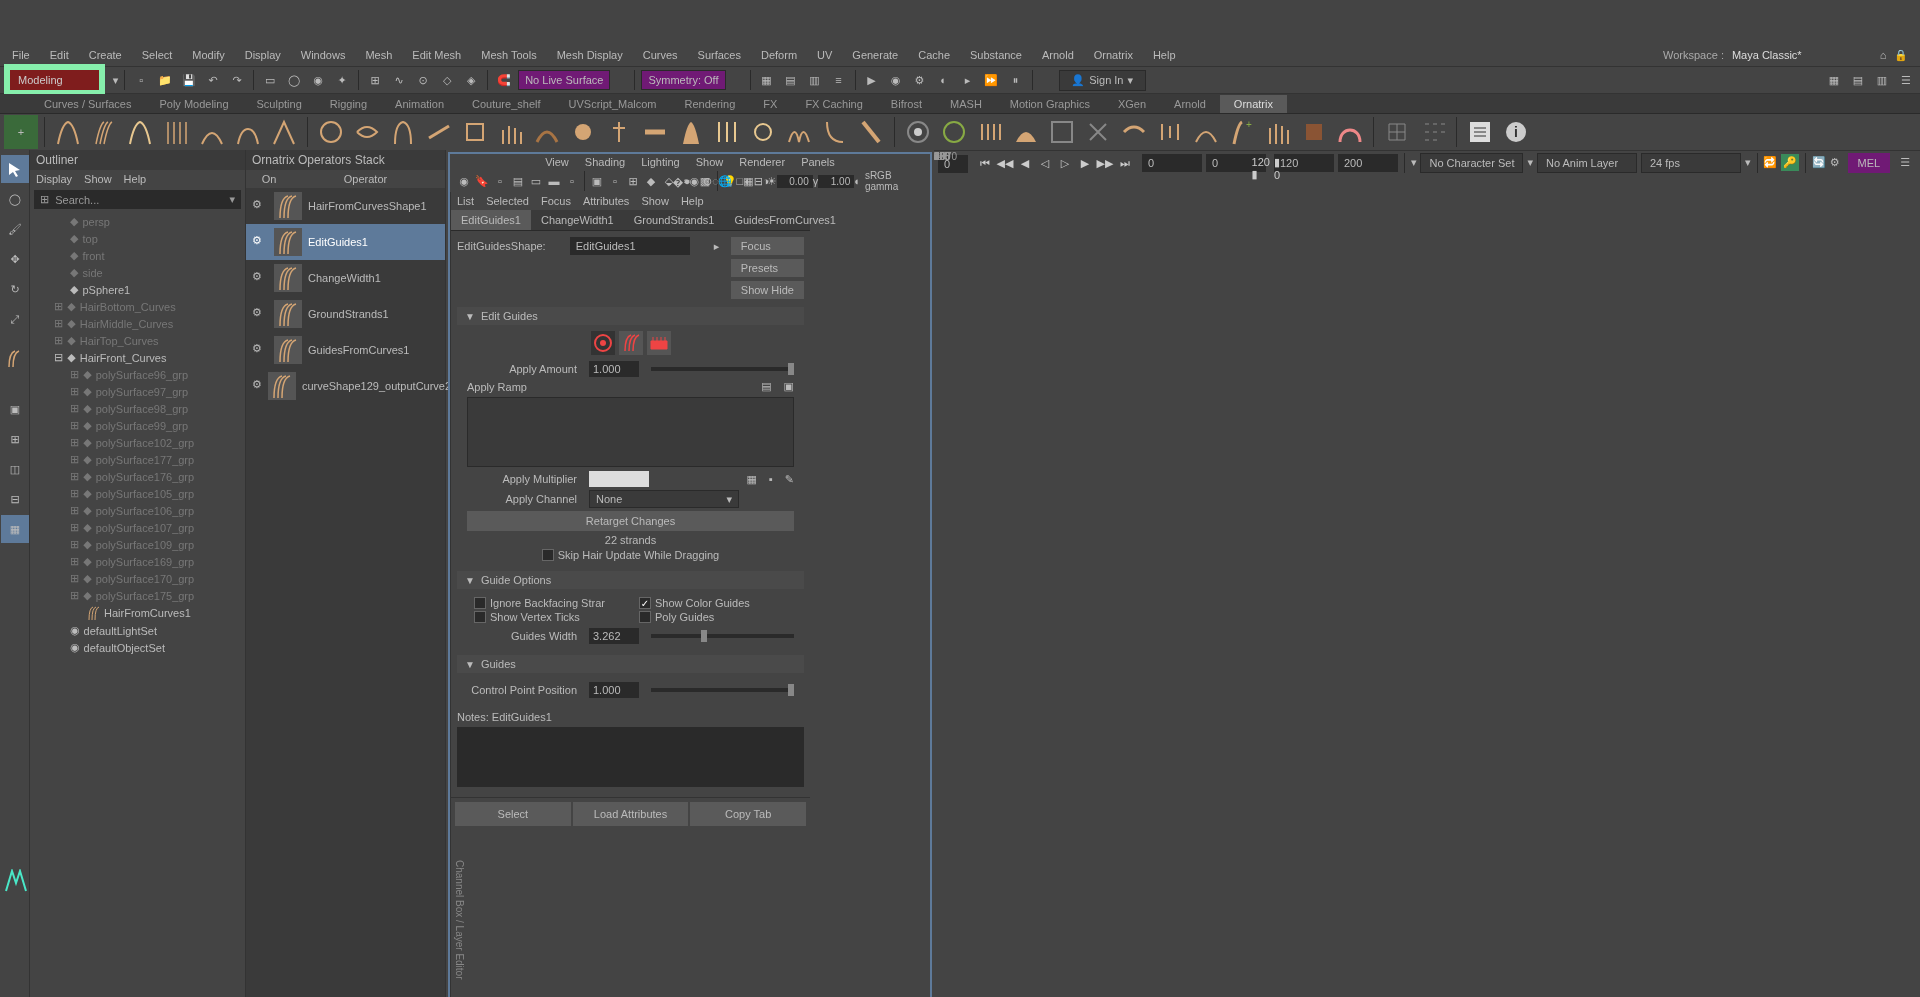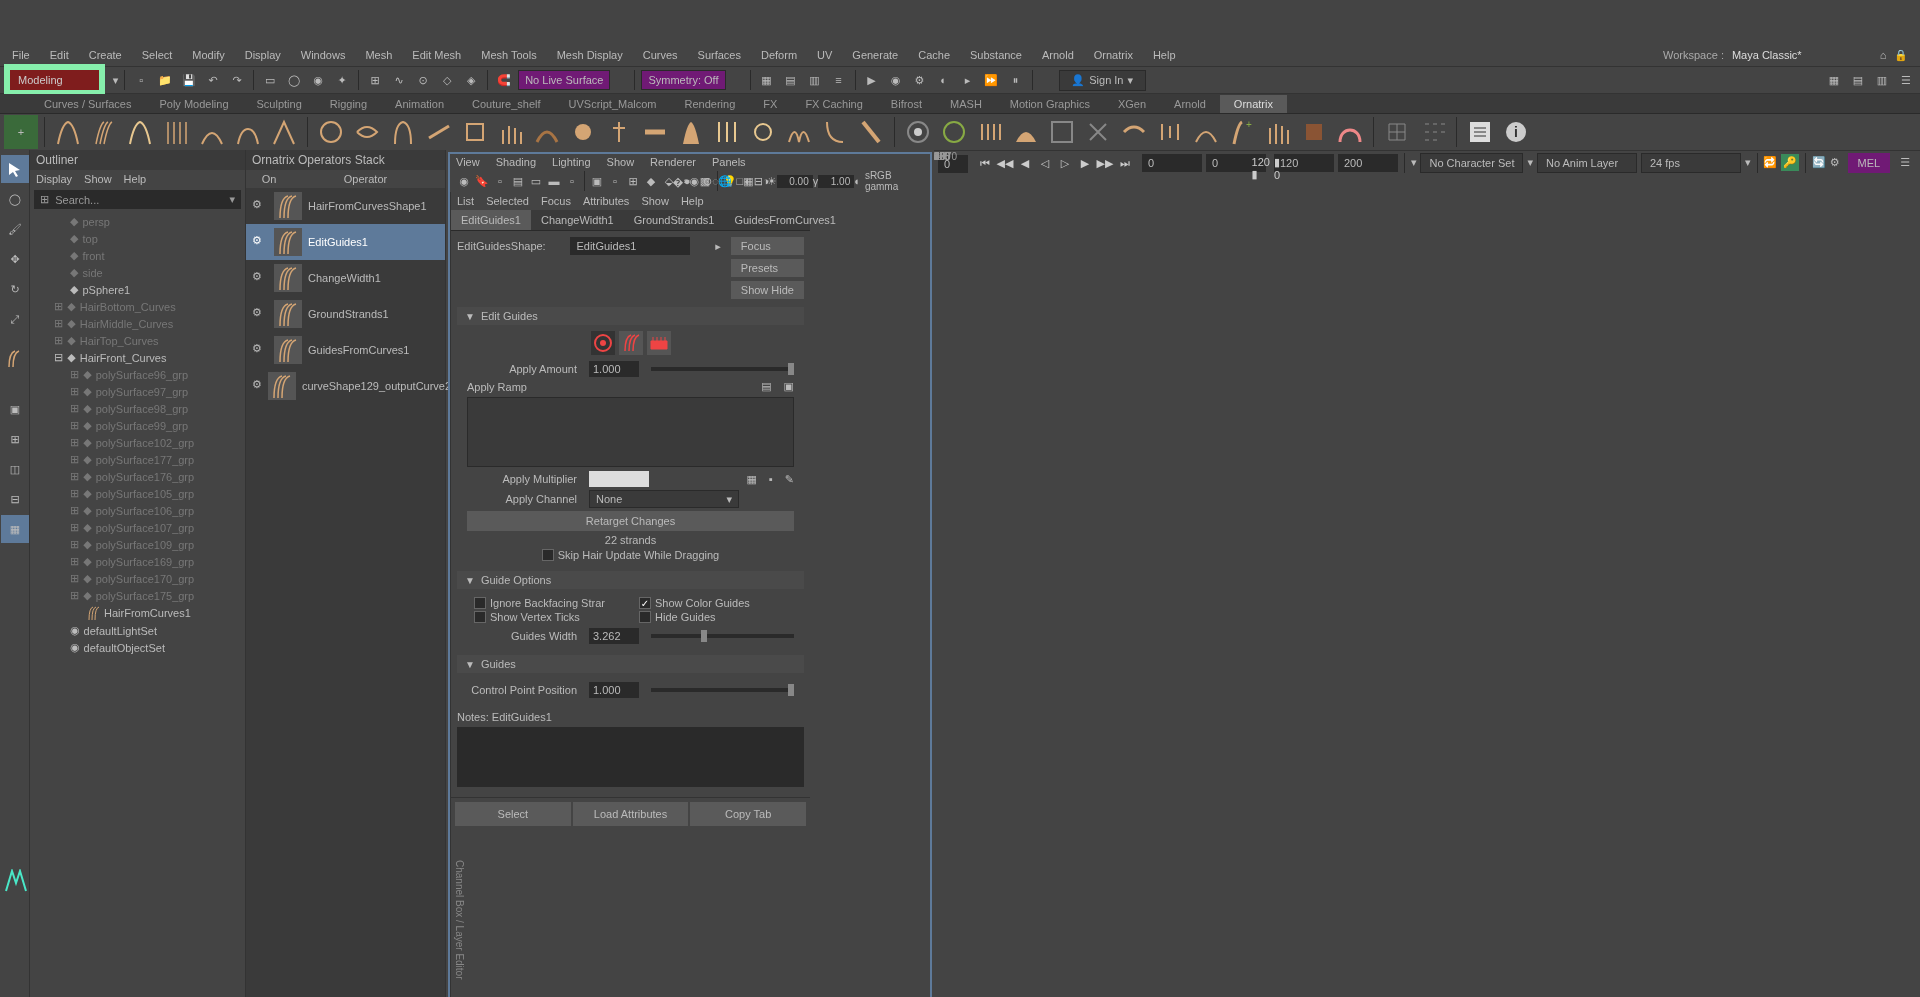--- a/index.html
+++ b/index.html
@@ -61,37 +61,37 @@
 .op-row { display: flex; align-items: center; padding: 4px 6px; gap: 6px; cursor: pointer; }
 .op-row.selected { background: #5e7a9a; color: #fff; }
 .op-gear { width: 16px; height: 16px; }
 .op-icon { width: 28px; height: 28px; background: #555; }
 .op-name { flex: 1; }
 .op-name.normal { font-style: normal; }
 .save-groom-btn { background: #4a4a4a; text-align: center; padding: 6px; margin-top: auto; cursor: pointer; }
 
 
 .viewport-panel { flex: 1; display: flex; flex-direction: column; background: #444444; border: 2px solid #5e7a9a; margin: 2px; }
-.viewport-menu { background: #444444; padding: 2px 6px; display: flex; gap: 16px; font-size: 11px; }
+.viewport-menu { background: #444444; padding: 2px 6px; display: flex; gap: 16px; font-size: 11px; justify-content: center; }
 .viewport-toolbar { background: #444444; padding: 2px 6px; display: flex; align-items: center; gap: 2px; height: 22px; }
 .vp-icon { width: 16px; height: 16px; display: flex; align-items: center; justify-content: center; cursor: pointer; }
 .vp-number { background: #2a2a2a; padding: 1px 4px; min-width: 36px; text-align: right; font-size: 10px; }
 .vp-text { font-size: 10px; padding: 0 4px; }
 .viewport-canvas { flex: 1; background: linear-gradient(to bottom, #4a6a8a 0%, #3a4a5a 50%, #5a5a5a 100%); position: relative; overflow: hidden; }
 
 
 .attr-panel { width: 360px; background: #444444; display: flex; flex-direction: column; border-left: 1px solid #333; }
 .attr-menu { padding: 3px 6px; display: flex; gap: 12px; font-size: 11px; }
 .attr-tabs { display: flex; background: #3a3a3a; border-bottom: 1px solid #2a2a2a; }
 .attr-tab { padding: 4px 10px; cursor: pointer; font-size: 11px; }
 .attr-tab.active { background: #5a5a5a; }
 .attr-body { flex: 1; overflow-y: auto; padding: 6px; }
 .attr-top-btns { display: flex; justify-content: flex-end; gap: 4px; margin-bottom: 6px; }
 .mini-btn { background: #5a5a5a; padding: 3px 10px; cursor: pointer; font-size: 11px; }
-.attr-shape-row { display: flex; align-items: center; justify-content: space-between; gap: 5px; margin-bottom: 6px; }
+.attr-shape-row { display: flex; align-items: center; justify-content: flex-start; gap: 24px; margin-bottom: 6px; }
 .attr-shape-label { text-align: right; }
 .attr-shape-field { background: #2a2a2a; padding: 3px 6px; min-width: 120px; }
 .attr-section-header { background: #4a4a4a; padding: 3px 8px; display: flex; align-items: center; gap: 6px; cursor: pointer; margin-top: 2px; }
 .attr-section-header .arrow { font-size: 10px; }
 .attr-section-body { padding: 6px 10px; }
 .icon-row { display: flex; justify-content: center; gap: 4px; margin-bottom: 6px; }
 .icon-box { width: 24px; height: 24px; background: #555; cursor: pointer; }
 .attr-row { display: flex; align-items: center; gap: 12px; margin: 3px 0; }
 .attr-label { width: 110px; text-align: right; font-size: 11px; }
 .attr-input { background: #2a2a2a; padding: 2px 4px; min-width: 50px; font-size: 11px; }
@@ -903,21 +903,21 @@
                     <span>Show Vertex Ticks</span>
                   </div>
             </div>
             <div style="flex:1;">
               <div class="checkbox-row">
                     <div class="checkbox checked"></div>
                     <span>Show Color Guides</span>
                   </div>
               <div class="checkbox-row">
                     <div class="checkbox"></div>
-                    <span>Hide Guides</span>
+                    <span>Poly Guides</span>
                   </div>
             </div>
           </div>
           <div class="attr-row">
             <span class="attr-label">Guides Width</span>
             <span class="attr-input">3.262</span>
             <div class="attr-slider">
                   <div class="attr-slider-thumb" style="left:35%;"></div>
                 </div>
           </div>

